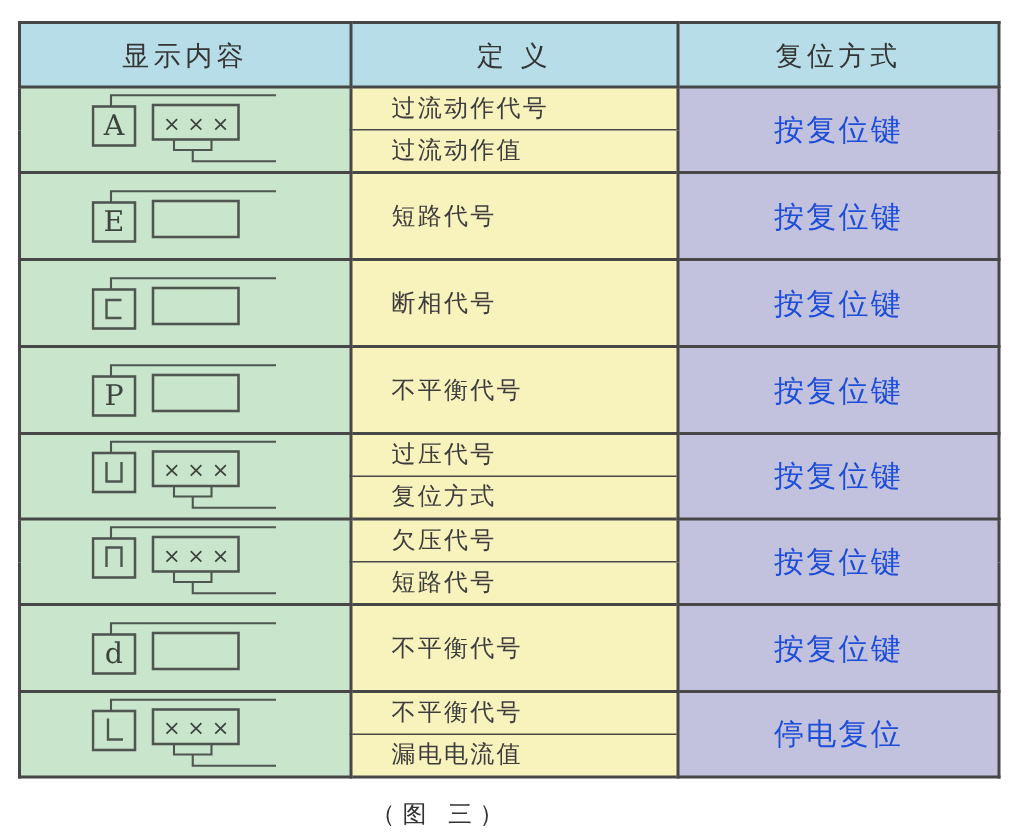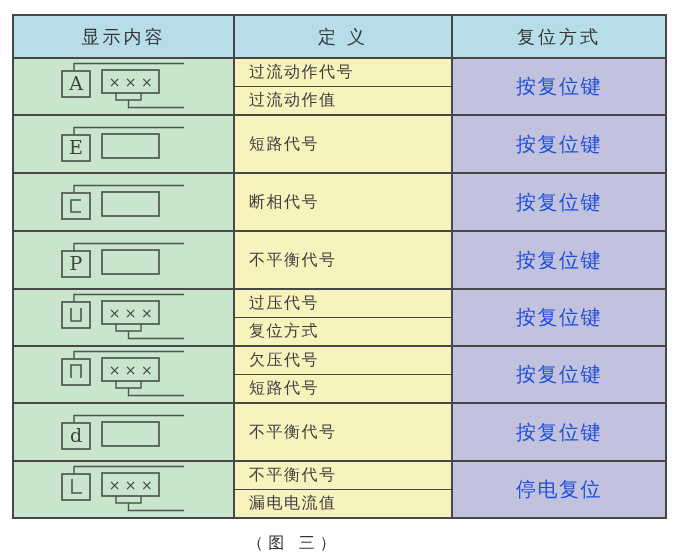--- a/index.html
+++ b/index.html
@@ -17,21 +17,21 @@
   th,td{border:2px solid #474747;}
   th{
     height:39px;background:#b7dde8;
     font-size:18px;font-weight:normal;letter-spacing:3px;
     color:#353535;text-align:center;vertical-align:middle;
   }
   td{vertical-align:middle;}
   td.c-disp{background:#c9e5cc;text-align:center;}
   td.c-def{
     background:#f8f2bd;font-size:16px;color:#3d3d3d;
-    letter-spacing:1.5px;padding-left:14px;text-align:left;
+    letter-spacing:1.5px;padding-left:26px;text-align:left;
   }
   td.c-reset{
     background:#c3c2de;font-size:20px;color:#1d4ed8;
     letter-spacing:1.5px;text-align:center;
   }
   tr.single td{height:54px;}
   tr.sub td{height:25px;}
   td.def-a{border-bottom:1px solid #474747;}
   td.def-b{border-top:1px solid #7f1d1d;}
   .diag{display:block;margin:0 auto;}

